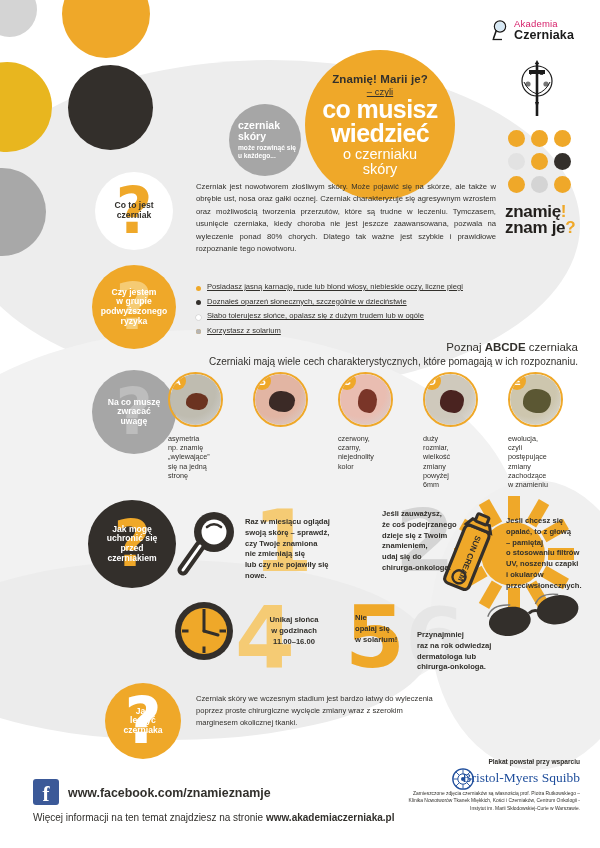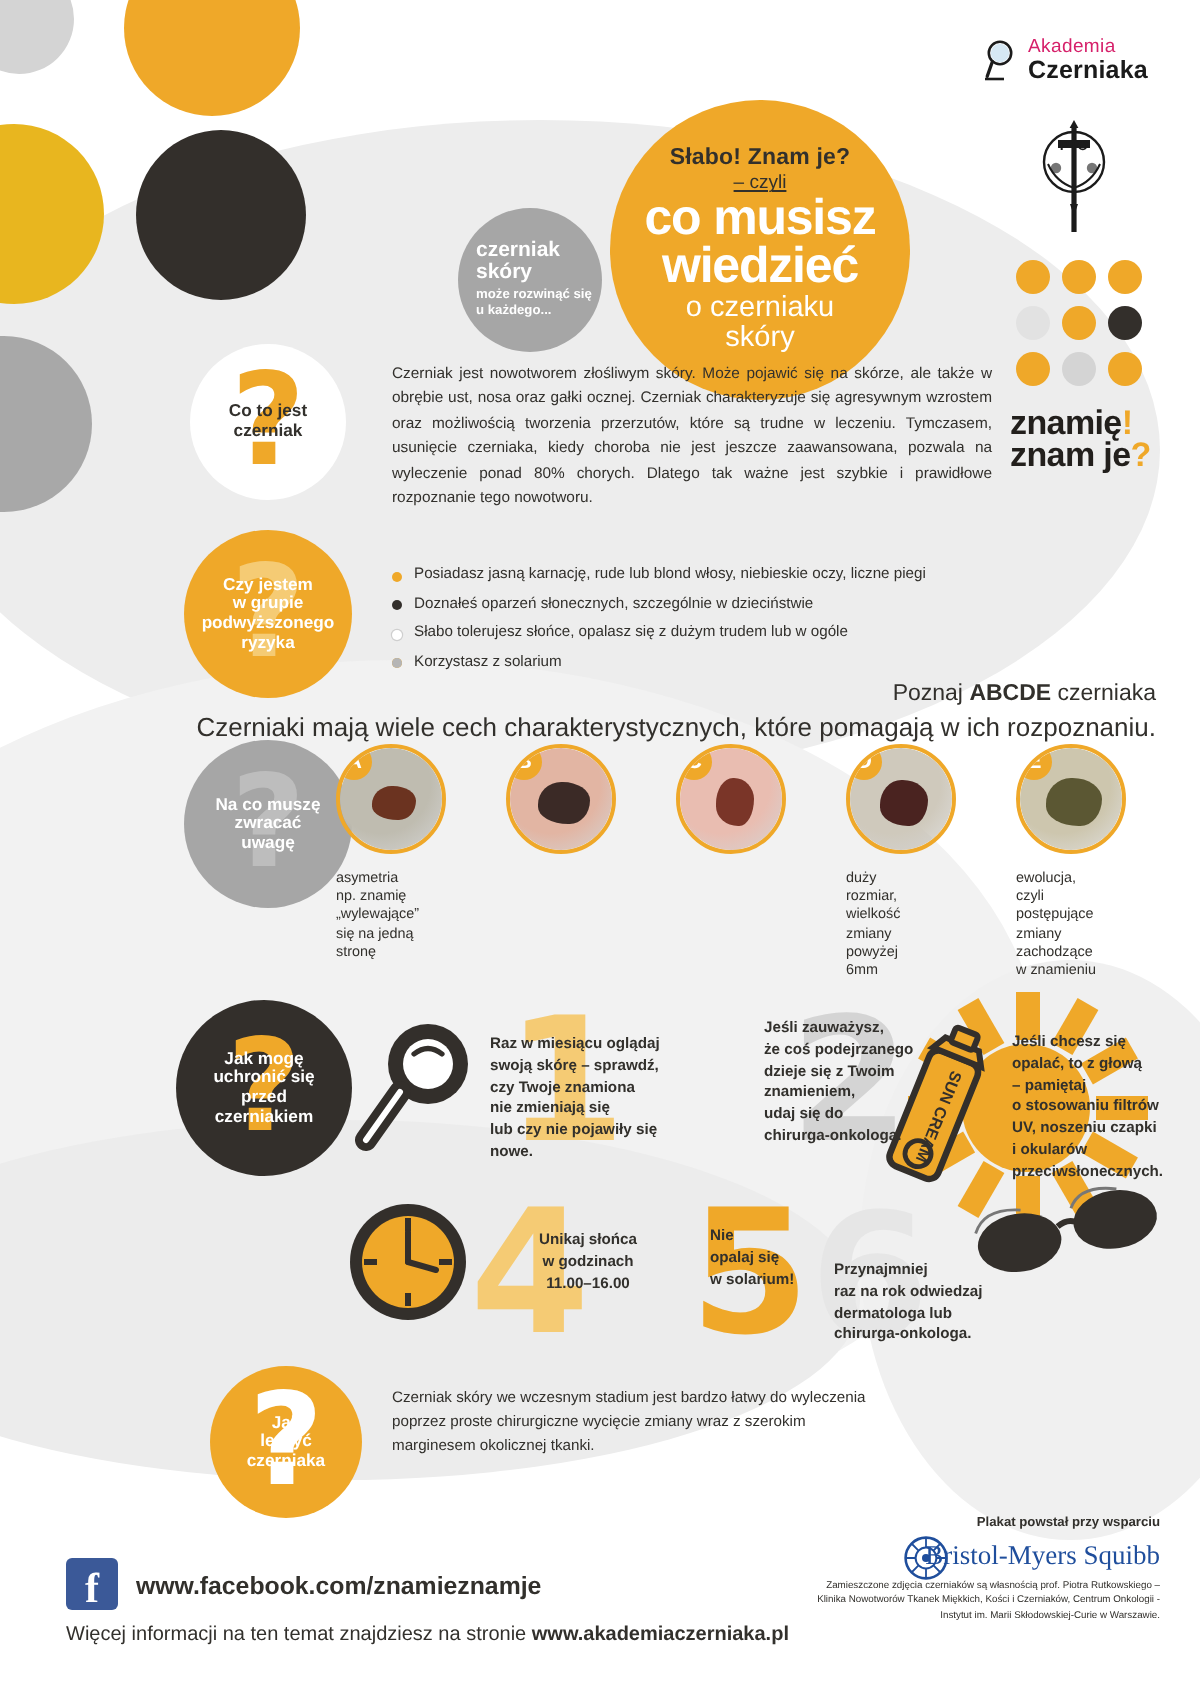--- a/index.html
+++ b/index.html
@@ -93,29 +93,29 @@
   .bodytext {
     position: absolute; z-index: 7;
     color: #32302c;
     font-size: 7.7px; line-height: 1.62;
     text-align: justify;
   }
   .sec-head { position: absolute; z-index: 7; color: #32302c;
               font-size: 12.4px; font-weight: bold; letter-spacing: -.15px; }
   .risk-list { position: absolute; z-index: 7; list-style: none; }
   .risk-list li { position: relative; padding-left: 11px; font-size: 7.6px;
-                  color: #32302c; line-height: 1.92; }
+                  color: #32302c; line-height: 1.92; text-decoration: underline; }
   .risk-list li .bul { position: absolute; left: 0; top: 5.5px;
                        width: 5px; height: 5px; border-radius: 50%; }
 
   .abcde-head { position: absolute; z-index: 7; right: 22px; top: 341px;
                 font-size: 11.5px; color: #32302c; }
   .abcde-head b { font-weight: bold; }
   .abcde-sub { position: absolute; z-index: 7; right: 22px; top: 356px;
-               font-size: 13px; color: #32302c; }
+               font-size: 10px; color: #32302c; }
 
   
   .abcde-row { position: absolute; left: 168px; top: 372px; width: 420px; height: 130px; z-index: 7; }
   .abcde-item { position: absolute; top: 0; width: 58px; }
   .lesion {
     position: relative; width: 55px; height: 55px; border-radius: 50%;
     border: 2.5px solid #efa829; overflow: hidden;
   }
   .lesion .skin { position: absolute; inset: 0; border-radius: 50%; }
   .lesion .spot { position: absolute; border-radius: 46% 54% 40% 60% / 55% 45% 58% 42%; }
@@ -175,21 +175,21 @@
   <div class="bgcircle" style="left:-42px; top:168px; width:88px; height:88px; background:#a8a8a8;"></div>
 
   <div class="subtitle-circle">
     <div class="sc-l1">czerniak</div>
     <div class="sc-l1">skóry</div>
     <div class="sc-l2">może rozwinąć się</div>
     <div class="sc-l2" style="margin-top:0">u każdego...</div>
   </div>
 
   <div class="title-circle">
-    <div class="tc-l1">Słabo! Znam je?</div>
+    <div class="tc-l1">Znamię! Marii je?</div>
     <div class="tc-l2">– czyli</div>
     <div class="tc-l3">co musisz</div>
     <div class="tc-l4">wiedzieć</div>
     <div class="tc-l5">o czerniaku</div>
     <div class="tc-l6">skóry</div>
   </div>
 
   <div class="ak-logo">
     <div style="display:flex; align-items:flex-start;">
       <span style="margin-right:2px; margin-top:1px;">
@@ -294,20 +294,24 @@
           <div class="spot" style="width: 26px; height: 21px; background: rgb(59, 42, 38); left: 14px; top: 16.5px;"></div>
           <div class="abcde-letter">B</div>
         </div>
       </div>
       <div class="abcde-item" style="left: 170px;">
         <div class="lesion">
           <div class="skin" style="background: radial-gradient(circle at 40% 35%, rgb(233, 189, 177), rgb(233, 189, 177) 55%, rgba(0, 0, 0, 0.12));"></div>
           <div class="spot" style="width: 19px; height: 24px; background: rgb(122, 53, 40); left: 17.5px; top: 15px;"></div>
           <div class="abcde-letter">C</div>
         </div>
+        <div class="abcde-cap" style="white-space: pre-line;">czerwony,
+czarny,
+niejednolity
+kolor</div>
       </div>
       <div class="abcde-item" style="left: 255px;">
         <div class="lesion">
           <div class="skin" style="background: radial-gradient(circle at 40% 35%, rgb(207, 201, 188), rgb(207, 201, 188) 55%, rgba(0, 0, 0, 0.12));"></div>
           <div class="spot" style="width: 24px; height: 23px; background: rgb(74, 35, 32); left: 15px; top: 15.5px;"></div>
           <div class="abcde-letter">D</div>
         </div>
         <div class="abcde-cap" style="white-space: pre-line;">duży
 rozmiar,
 wielkość

